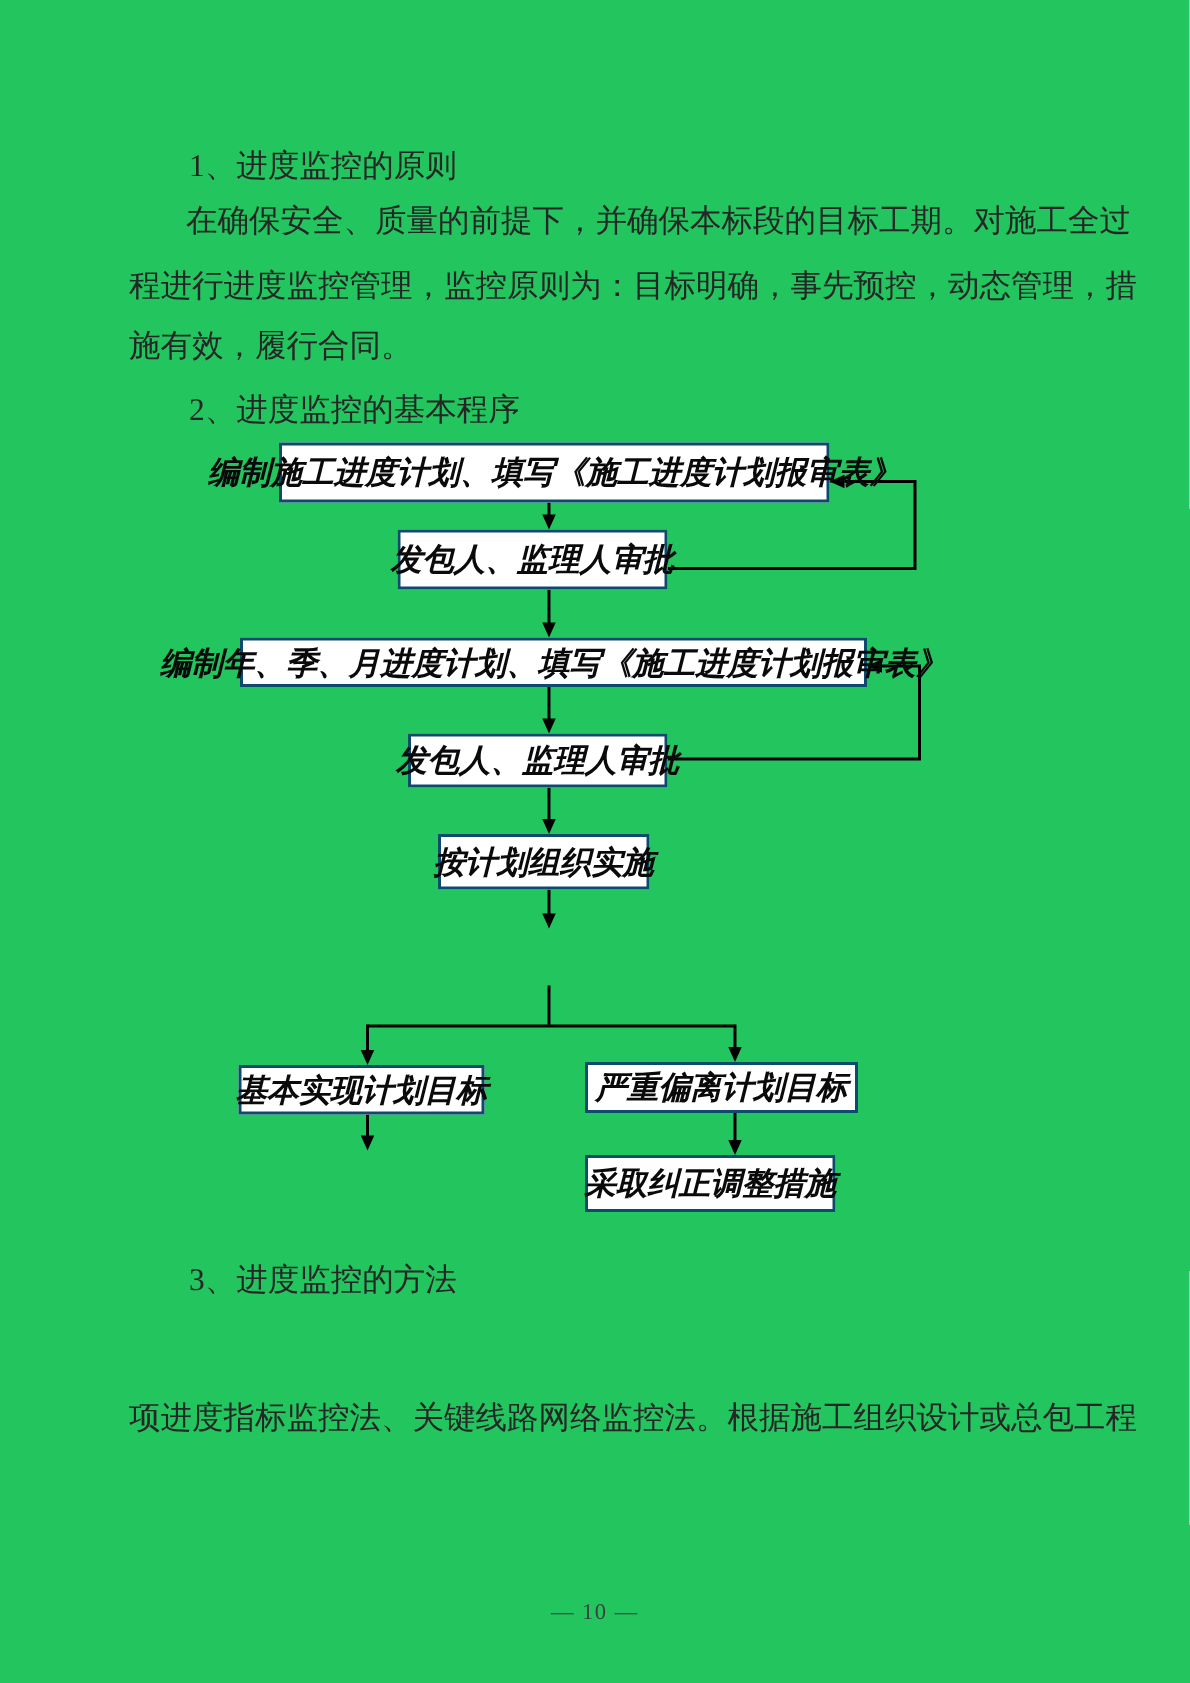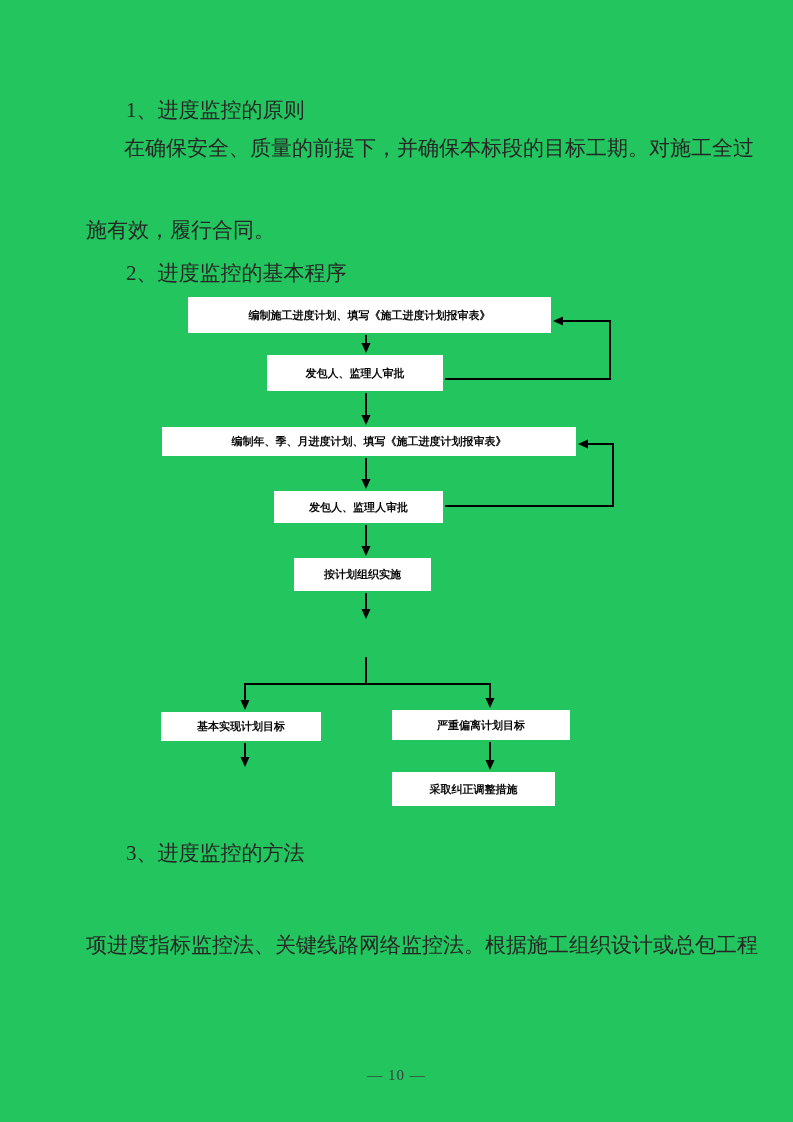--- a/index.html
+++ b/index.html
@@ -19,31 +19,32 @@
     font-size: 21px;
     line-height: 26px;
     white-space: nowrap;
     letter-spacing: 0px;
   }
   .indent { left: 124px; font-family: Liberation Mono, monospace; }
   .heading { left: 126px; }
   .fbox {
     position: absolute;
     box-sizing: border-box;
-    border: 2px solid #22c55e;
+    border: 2px solid #0c4a6e;
     background: #ffffff;
     display: flex;
     align-items: center;
     justify-content: center;
     font-family: "Liberation Sans", "DejaVu Sans", sans-serif;
     font-weight: bold;
-    font-size: 11px;
+    font-size: 21px;
     color: #0a0a0a;
     white-space: nowrap;
     text-align: center;
+    font-style: italic;
   }
   .connectors {
     position: absolute;
     left: 0; top: 0;
     width: 793px; height: 1122px;
     pointer-events: none;
   }
   .connectors line, .connectors polyline {
     stroke: #000000;
     stroke-width: 2;
@@ -61,20 +62,21 @@
     margin-top: 36px;
   }
 </style>
 </head>
 <body>
 
 <div class="page">
 
   <div class="tline heading" style="top:97px">1、进度监控的原则</div>
   <div class="tline indent" style="top:137px">在确保安全、质量的前提下，并确保本标段的目标工期。对施工全过</div>
+  <div class="tline" style="top:177px">程进行进度监控管理，监控原则为：目标明确，事先预控，动态管理，措</div>
   <div class="tline" style="top:217px">施有效，履行合同。</div>
 
   <div class="tline heading" style="top:260px">2、进度监控的基本程序</div>
 
   <svg class="connectors" viewBox="0 0 793 1122" xmlns="http://www.w3.org/2000/svg">
     <g>
 
       <line x1="366" y1="335" x2="366" y2="344"></line>
       <polygon points="361.5,343 370.5,343 366,353"></polygon>
 

